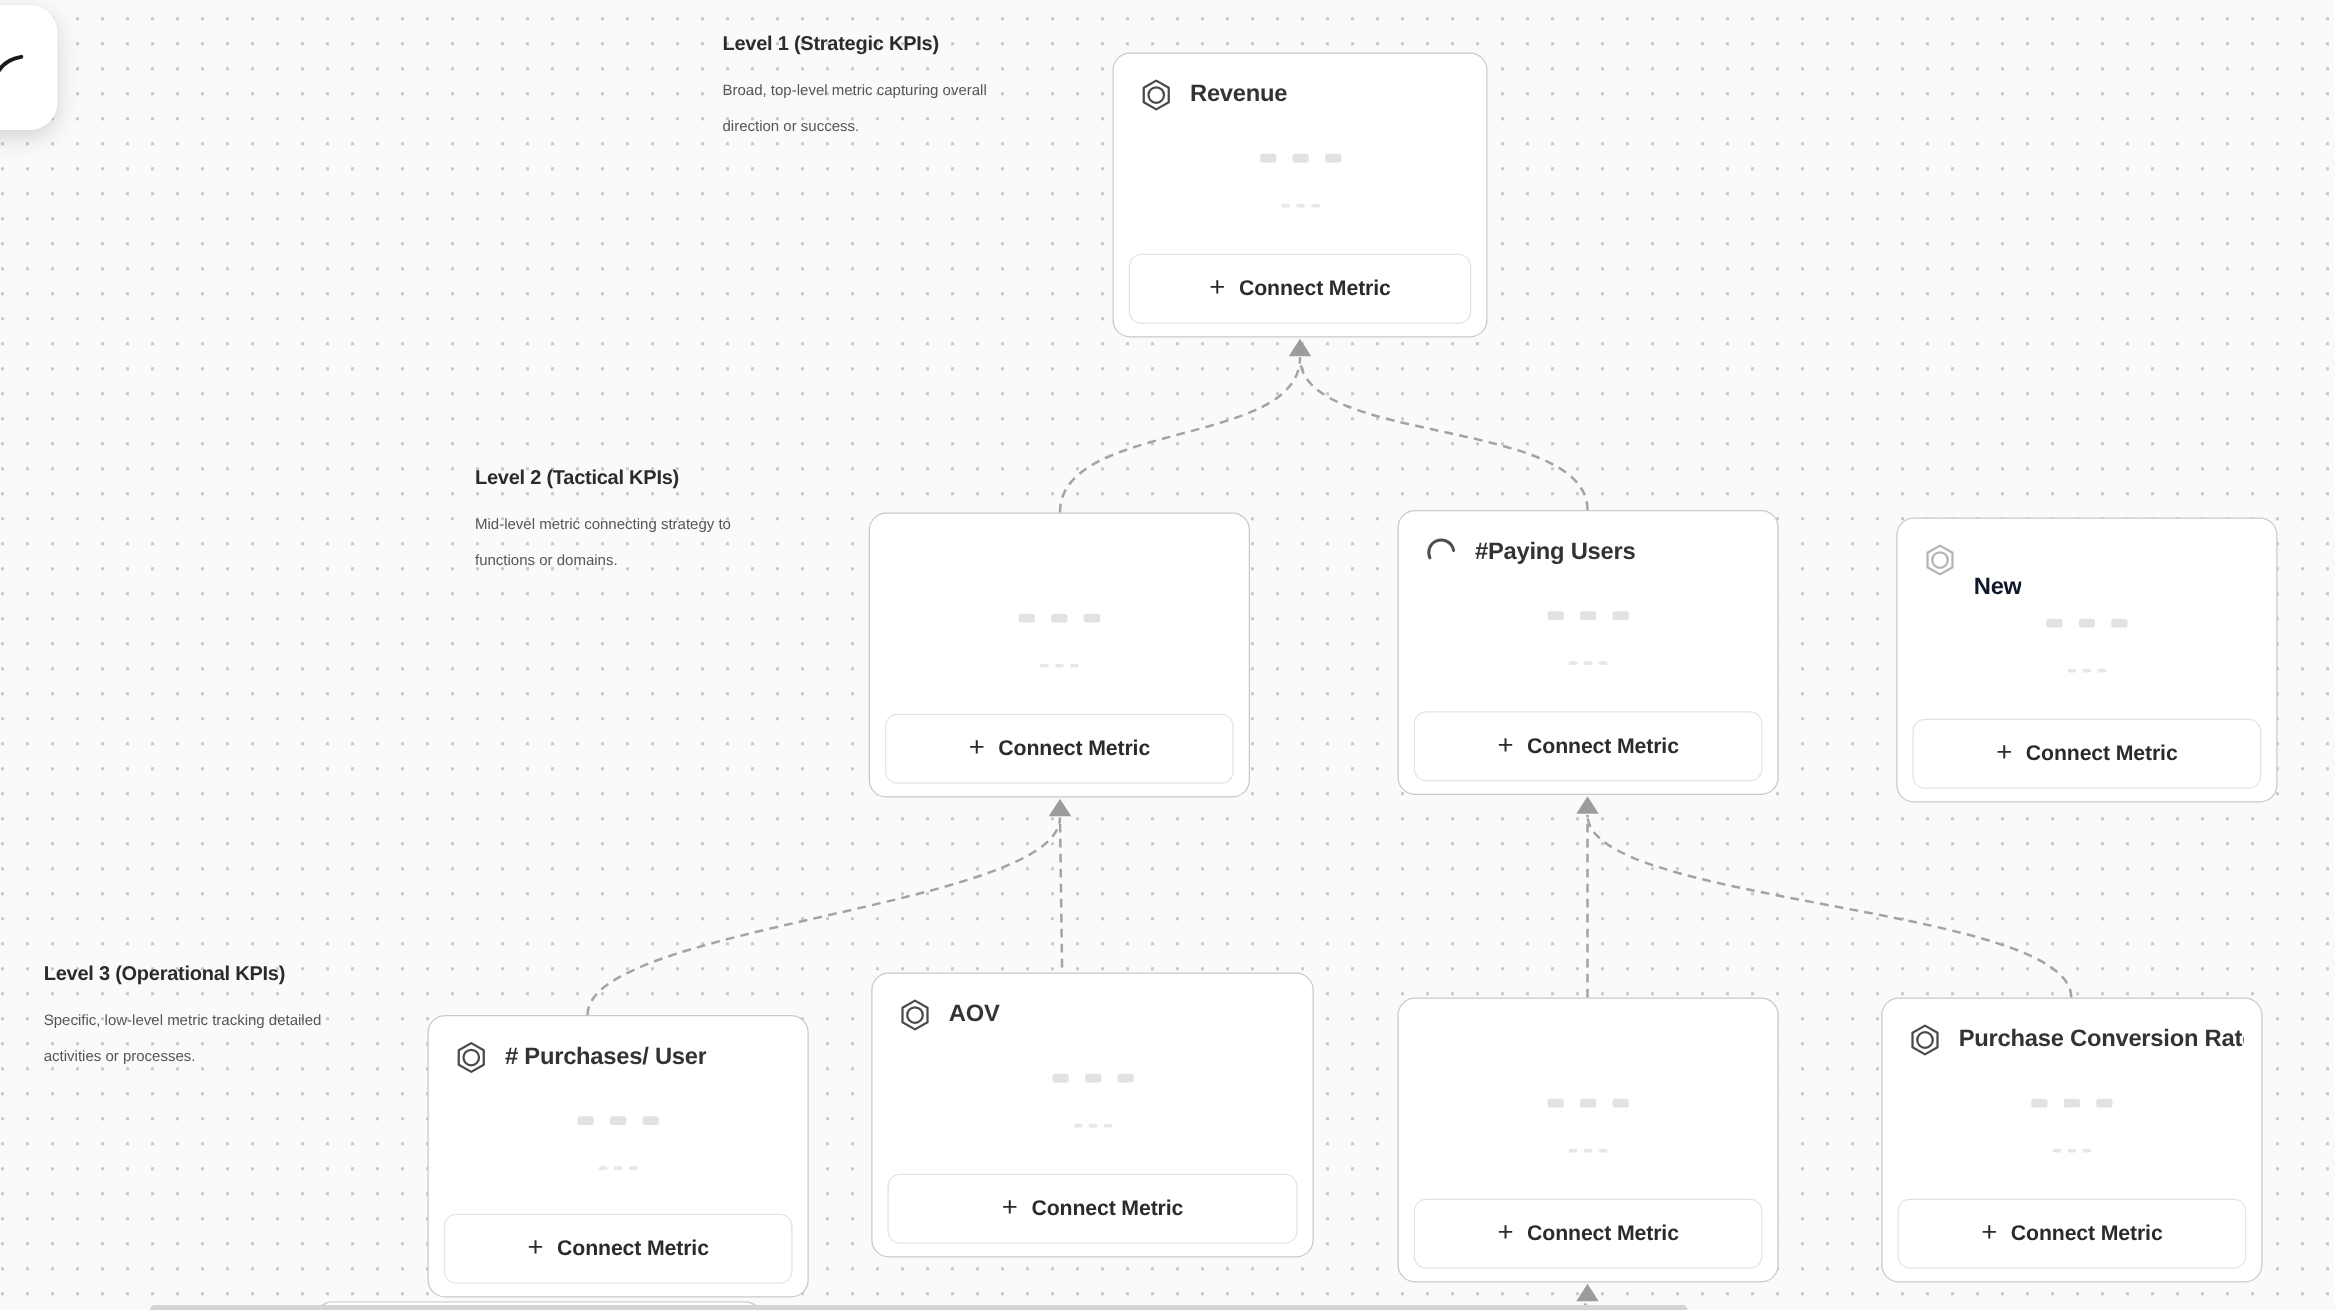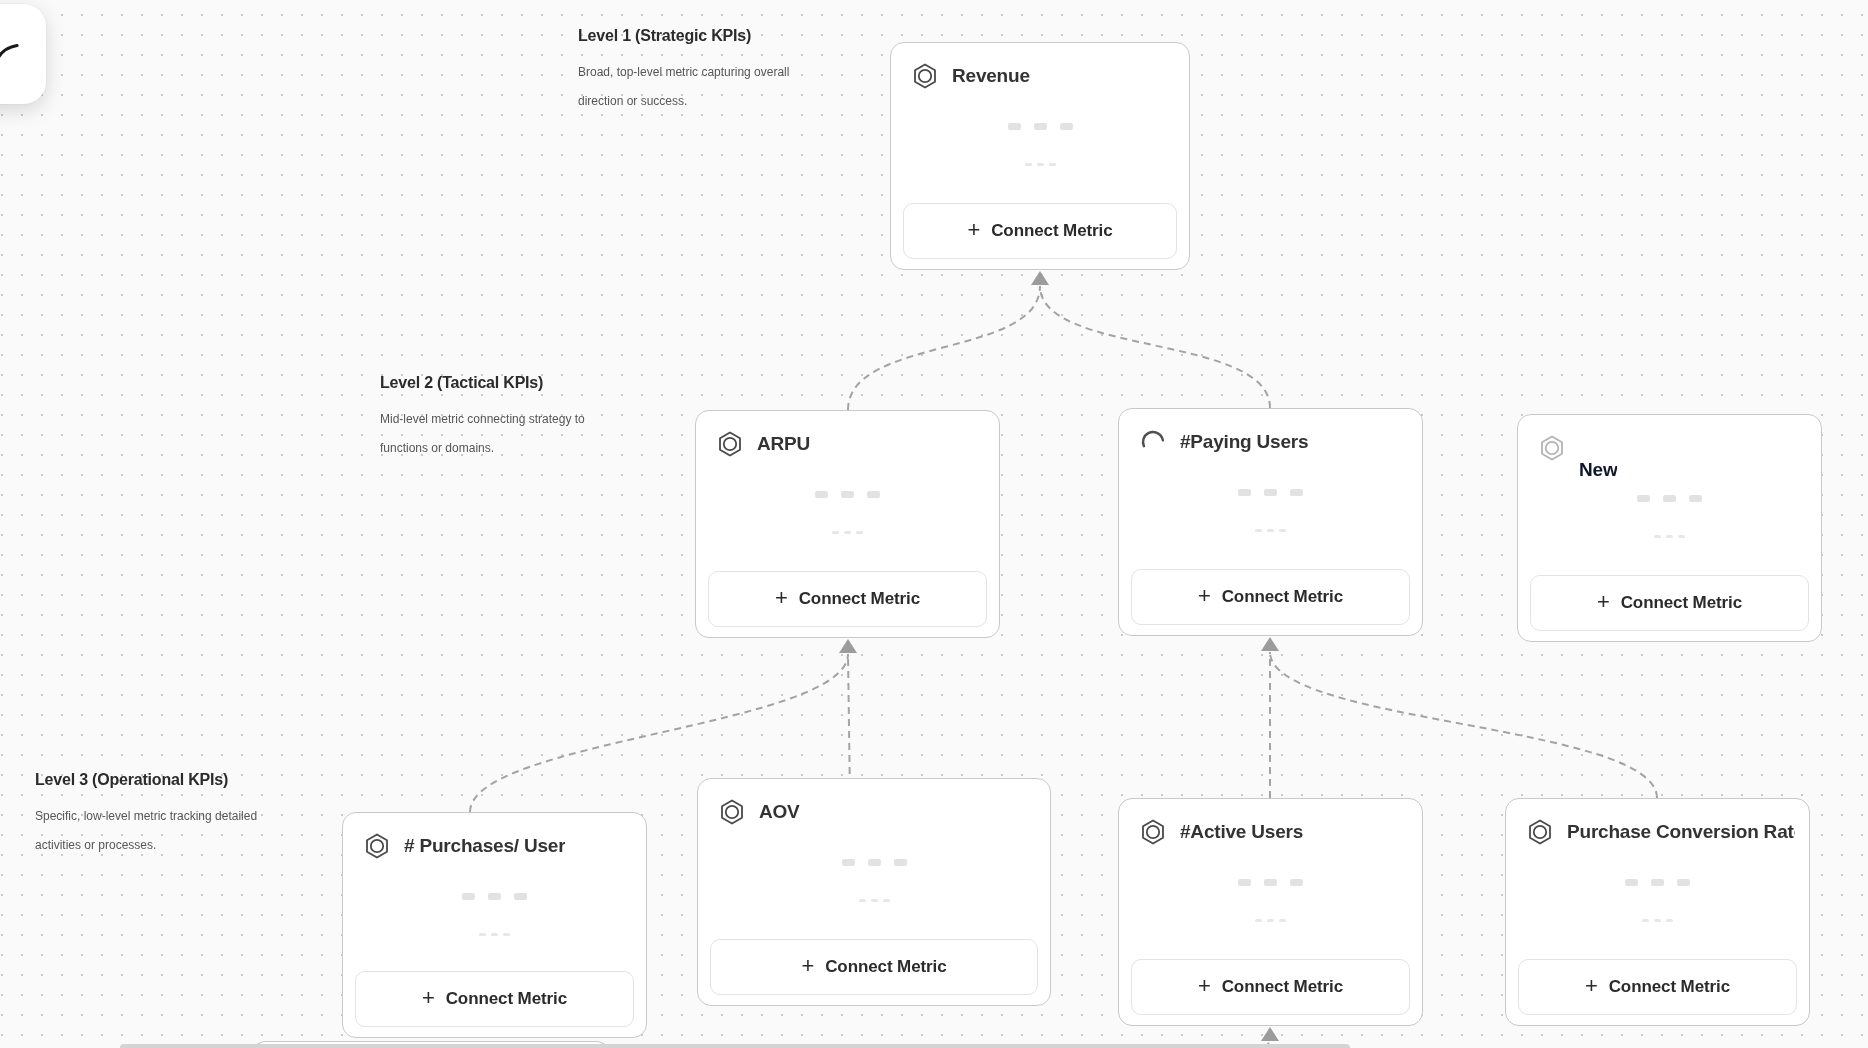--- a/index.html
+++ b/index.html
@@ -137,29 +137,20 @@
         <span></span>
       </div>
   </div>
   <button class="connect-btn">
     <span class="plus">+</span>
     <span>Connect Metric</span>
   </button>
 </div>
 
 <div class="card" style="left:695px; top:410px; width:305px; height:228px;">
-  <div class="card-header">
-    <span class="node-icon">
-      <svg width="28" height="28" viewBox="0 0 28 28" fill="none">
-        <path d="M14 2.5 L24 8.2 V19.8 L14 25.5 L4 19.8 V8.2 Z" stroke="#4a4a4a" stroke-width="1.8" stroke-linejoin="round"></path>
-        <circle cx="14" cy="14" r="6.2" stroke="#4a4a4a" stroke-width="1.8"></circle>
-      </svg>
-    </span>
-    <span class="node-title">ARPU</span>
-  </div>
   <div class="skeleton">
     <div class="sk-row r1">
         <span></span>
         <span></span>
         <span></span>
       </div>
     <div class="sk-row r2">
         <span></span>
         <span></span>
         <span></span>
@@ -276,29 +267,20 @@
         <span></span>
       </div>
   </div>
   <button class="connect-btn">
     <span class="plus">+</span>
     <span>Connect Metric</span>
   </button>
 </div>
 
 <div class="card" style="left:1118px; top:798px; width:305px; height:228px;">
-  <div class="card-header">
-    <span class="node-icon">
-      <svg width="28" height="28" viewBox="0 0 28 28" fill="none">
-        <path d="M14 2.5 L24 8.2 V19.8 L14 25.5 L4 19.8 V8.2 Z" stroke="#4a4a4a" stroke-width="1.8" stroke-linejoin="round"></path>
-        <circle cx="14" cy="14" r="6.2" stroke="#4a4a4a" stroke-width="1.8"></circle>
-      </svg>
-    </span>
-    <span class="node-title">#Active Users</span>
-  </div>
   <div class="skeleton">
     <div class="sk-row r1">
         <span></span>
         <span></span>
         <span></span>
       </div>
     <div class="sk-row r2">
         <span></span>
         <span></span>
         <span></span>

